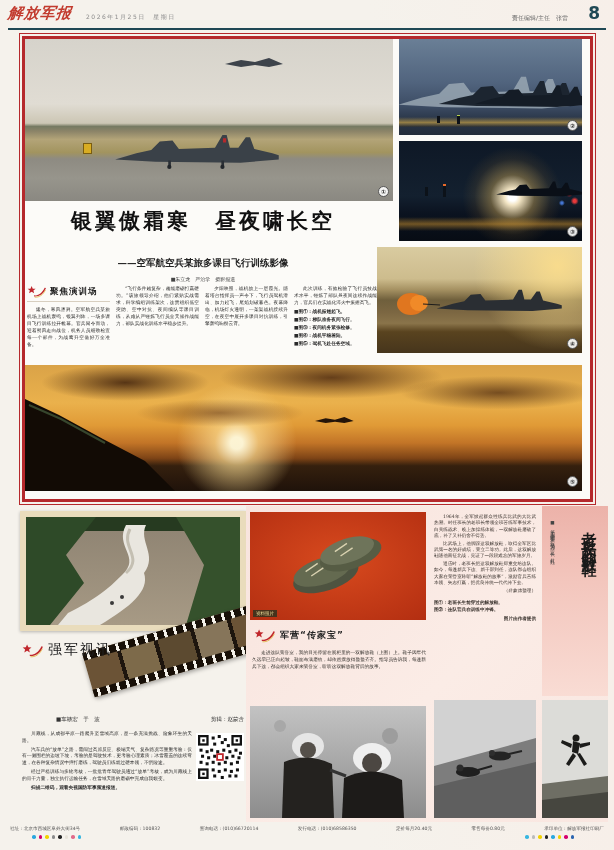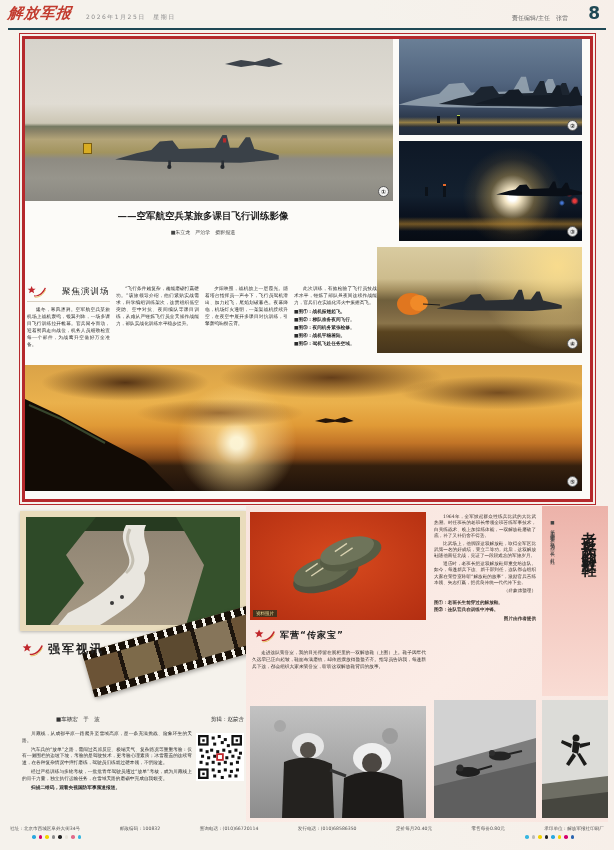--- a/index.html
+++ b/index.html
@@ -44,39 +44,39 @@
     background:
       radial-gradient(ellipse 120px 26px at 18% 14%, rgba(62,32,12,.85), transparent 70%),
       radial-gradient(ellipse 160px 30px at 55% 10%, rgba(70,36,14,.8), transparent 70%),
       radial-gradient(ellipse 140px 24px at 85% 22%, rgba(70,36,14,.7), transparent 70%),
       radial-gradient(ellipse 120px 20px at 35% 38%, rgba(90,45,16,.55), transparent 70%),
       radial-gradient(circle at 38% 62%, rgba(255,250,220,.95) 0 6px, rgba(255,225,150,.65) 22px, transparent 60px),
       linear-gradient(180deg,#daa348 0%,#eab14c 30%,#e09a36 48%,#c27427 62%,#7e4416 74%,#35200e 80%,#1f120a 100%);}
   .jet{position:absolute;}
   .headline-block{left:2px;top:168px;width:352px;text-align:center;}
   .headline{font-size:21px;font-weight:900;letter-spacing:3px;color:#111;}
-  .subhead{margin-top:3px;font-size:9.5px;font-weight:700;color:#222;font-family:"DejaVu Serif",serif;}
+  .subhead{margin-top:22px;font-size:9.5px;font-weight:700;color:#222;font-family:"DejaVu Serif",serif;}
   .byline{margin-top:6px;font-size:5px;color:#444;font-family:"DejaVu Serif",serif;}
   .text-row{left:2px;top:246px;width:350px;height:112px;display:flex;gap:6px;}
   .tcol{flex:1;font-size:4.7px;line-height:7px;text-align:justify;color:#2a2a2a;font-family:"DejaVu Serif",serif;}
   .tcol p{margin:0 0 2px 0;text-indent:9px;}
   .sec-head{display:flex;align-items:center;gap:3px;margin-bottom:4px;border-bottom:1px solid #d8cfc0;padding-bottom:3px;}
-  .sec-head span{font-size:8.5px;font-weight:400;color:#222;letter-spacing:1px;white-space:nowrap;margin-left:12px;}
+  .sec-head span{font-size:8.5px;font-weight:700;color:#222;letter-spacing:1px;white-space:nowrap;}
   .cap{font-weight:700;margin:0 0 1px 0 !important;text-indent:0 !important;}
   
   .framed-photo{left:20px;top:511px;width:226px;height:120px;border:6px solid #e9dcbc;
       box-shadow:0 1px 3px rgba(0,0,0,.25);box-sizing:border-box;background:#9a8e7e;overflow:hidden;}
   .filmstrip{left:85px;top:628px;width:176px;height:46px;transform:rotate(-16deg);
       background:linear-gradient(90deg,#6b5336 0 34px,#1d150e 34px 38px,#7d6a4a 38px 72px,#1d150e 72px 76px,#5c4a30 76px 110px,#1d150e 110px 114px,#86755a 114px 148px,#1d150e 148px 152px,#6b5336 152px 176px);
       border-radius:4px;box-shadow:0 2px 4px rgba(0,0,0,.35);}
   .filmstrip::before,.filmstrip::after{content:"";position:absolute;left:0;right:0;height:8px;background:
       repeating-linear-gradient(90deg,#181008 0 4px,#f4f1ea 4px 7px,#181008 7px 10px);}
   .filmstrip::before{top:0;} .filmstrip::after{bottom:0;}
   .video-head{left:22px;top:641px;display:flex;align-items:center;gap:4px;}
-  .video-head span{font-size:12px;font-weight:700;letter-spacing:2px;}
+  .video-head span{font-size:14px;font-weight:400;letter-spacing:2px;}
   .vheadline{left:22px;top:690px;font-size:15.5px;font-weight:900;letter-spacing:1px;color:#111;}
   .vbyline-row{left:22px;top:716px;width:222px;display:flex;justify-content:space-between;
       font-size:5.5px;color:#333;font-family:"DejaVu Serif",serif;padding-left:34px;box-sizing:border-box;}
   .vbody{left:22px;top:731px;width:222px;font-size:4.7px;line-height:6.8px;text-align:justify;
       color:#2a2a2a;font-family:"DejaVu Serif",serif;}
   .vbody p{margin:0 0 2px 0;text-indent:9px;}
   .vbody .note{font-weight:900;}
   .qr{float:right;width:48px;height:48px;margin:2px 0 2px 4px;background:#fff;padding:2px;box-sizing:border-box;}
   
   .pink-panel{left:246px;top:506px;width:362px;height:316px;
@@ -169,20 +169,21 @@
         </svg>
         <svg class="jet" style="left:18px;top:44px;width:46px;height:26px" viewBox="0 0 46 26">
           <ellipse cx="16" cy="13" rx="14" ry="11" fill="#e0761f"></ellipse>
           <ellipse cx="24" cy="12" rx="9" ry="8" fill="#f08a28"></ellipse>
           <line x1="28" y1="13" x2="45" y2="14" stroke="#1c1c1c" stroke-width="1"></line>
         </svg>
         <span class="badge">④</span>
       </div>
 
       <div class="abs headline-block">
+        <div class="headline">银翼傲霜寒　昼夜啸长空</div>
         <div class="subhead">——空军航空兵某旅多课目飞行训练影像</div>
         <div class="byline">■朱立龙　严治学　摄影报道</div>
       </div>
 
       <div class="abs text-row">
         <div class="tcol">
           <div class="sec-head">
             <svg width="20" height="13" viewBox="0 0 26 16">
               <polygon points="6,0.8 7.5,4.3 11.2,4.4 8.3,6.8 9.3,10.4 6,8.3 2.7,10.4 3.7,6.8 0.8,4.4 4.5,4.3" fill="#c0272d"></polygon>
               <path d="M9 13 C14 13.5 19 11 23 3 L24.7 3.6 C21.5 11.5 16 15 9.3 14.6 Z" fill="#c0272d"></path>

